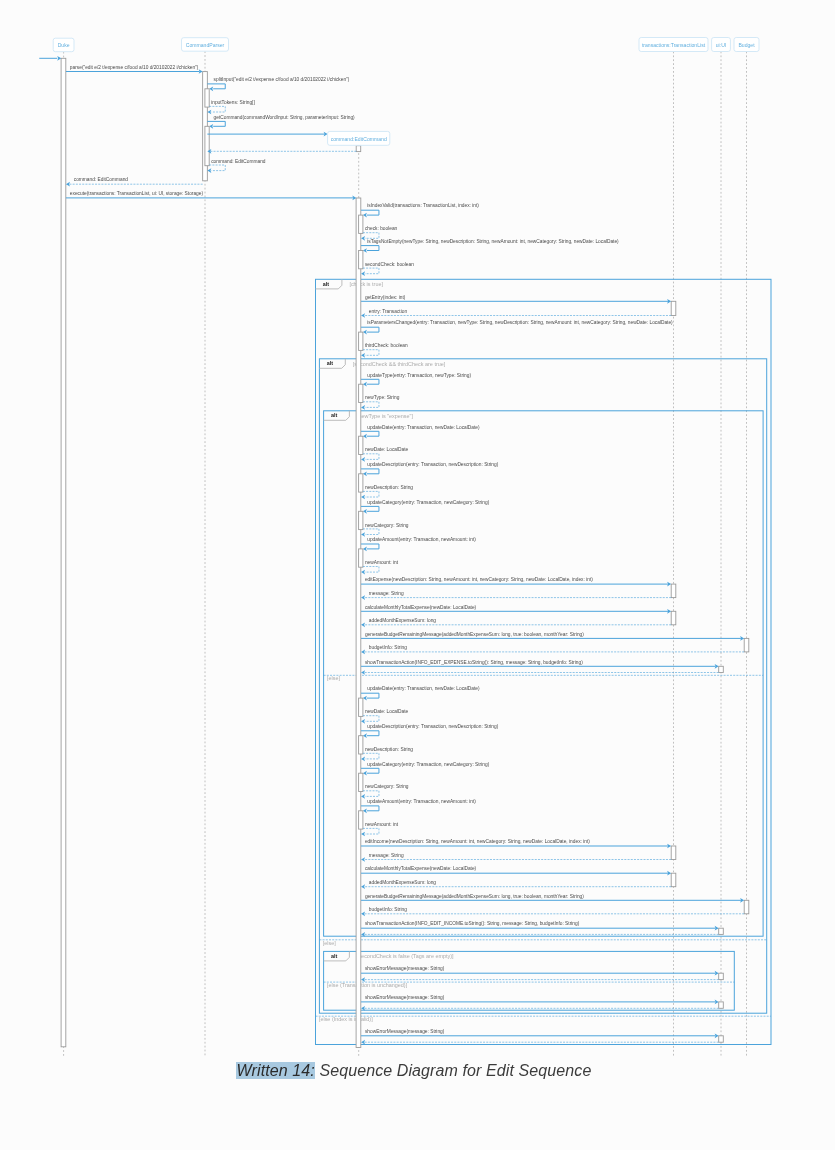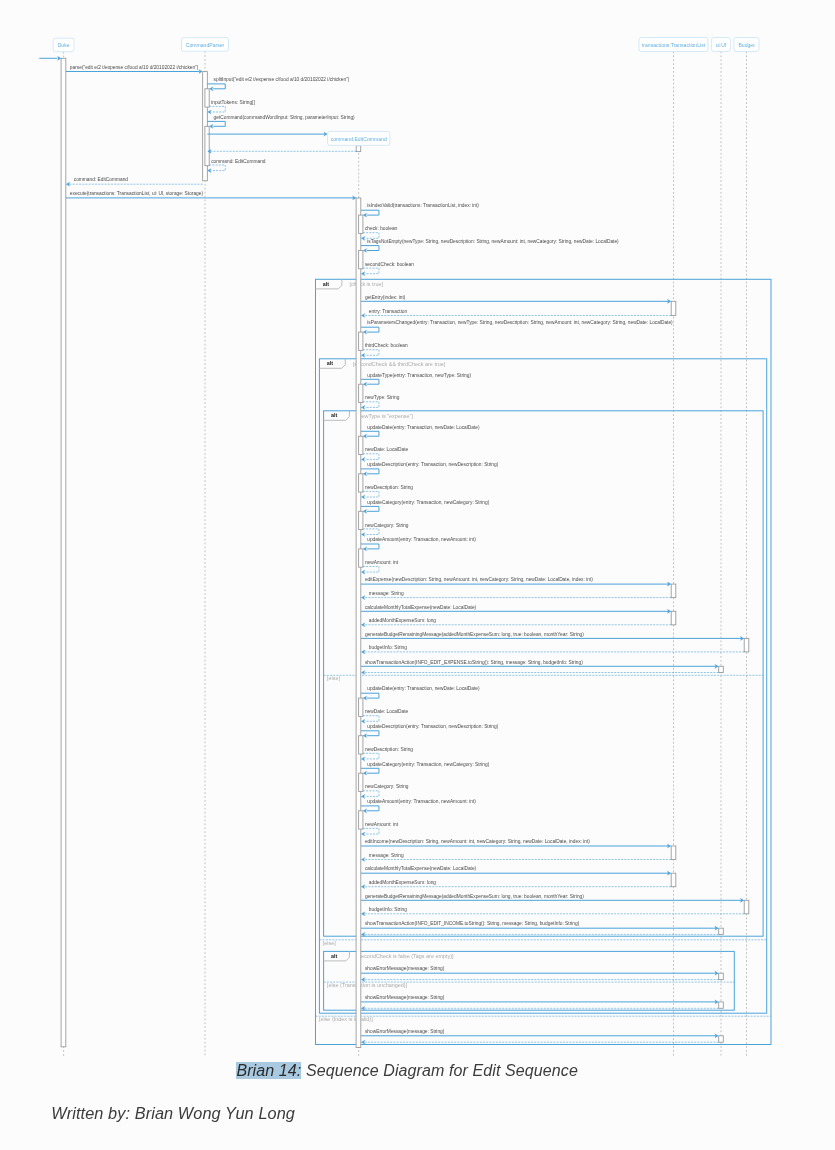--- a/index.html
+++ b/index.html
@@ -368,15 +368,14 @@
         <g>
           <rect x="711.60" y="37.5" width="18.8" height="14" rx="2.2" ry="2.2" fill="#ffffff" stroke="#D4E9F7" stroke-width="1"></rect>
           <text x="721" y="46.90" text-anchor="middle" font-family="&quot;Liberation Sans&quot;,sans-serif" font-size="5.1px" fill="#61AFDF">ui:UI</text>
         </g>
         <g>
           <rect x="734.00" y="37.5" width="25" height="14" rx="2.2" ry="2.2" fill="#ffffff" stroke="#D4E9F7" stroke-width="1"></rect>
           <text x="746.5" y="46.90" text-anchor="middle" font-family="&quot;Liberation Sans&quot;,sans-serif" font-size="5.1px" fill="#61AFDF">Budget</text>
         </g>
       </g>
     </svg>
-  <div class="fig"><span class="hl">Brian 14:</span><span> Sequence Diagram for Edit Sequence</span></div>
-  <div class="auth">Written by: Brian Wong Yun Long</div>
+  <div class="fig"><span class="hl">Written 14:</span><span> Sequence Diagram for Edit Sequence</span></div>
 </div>
 
 </body></html>

